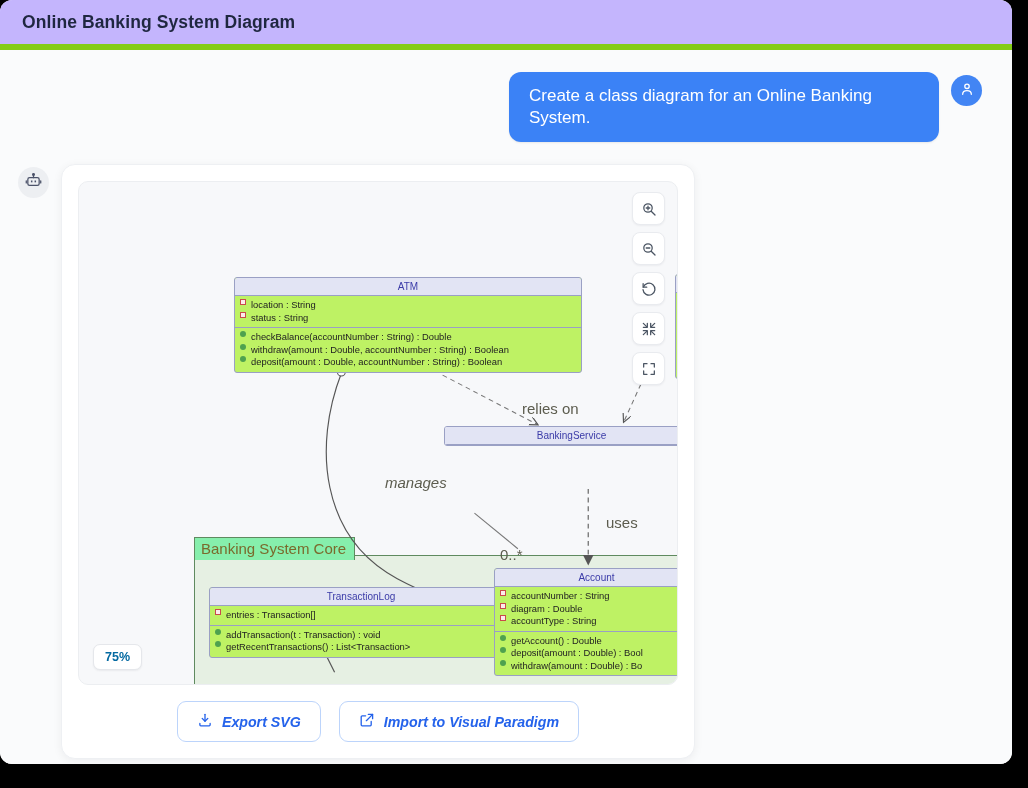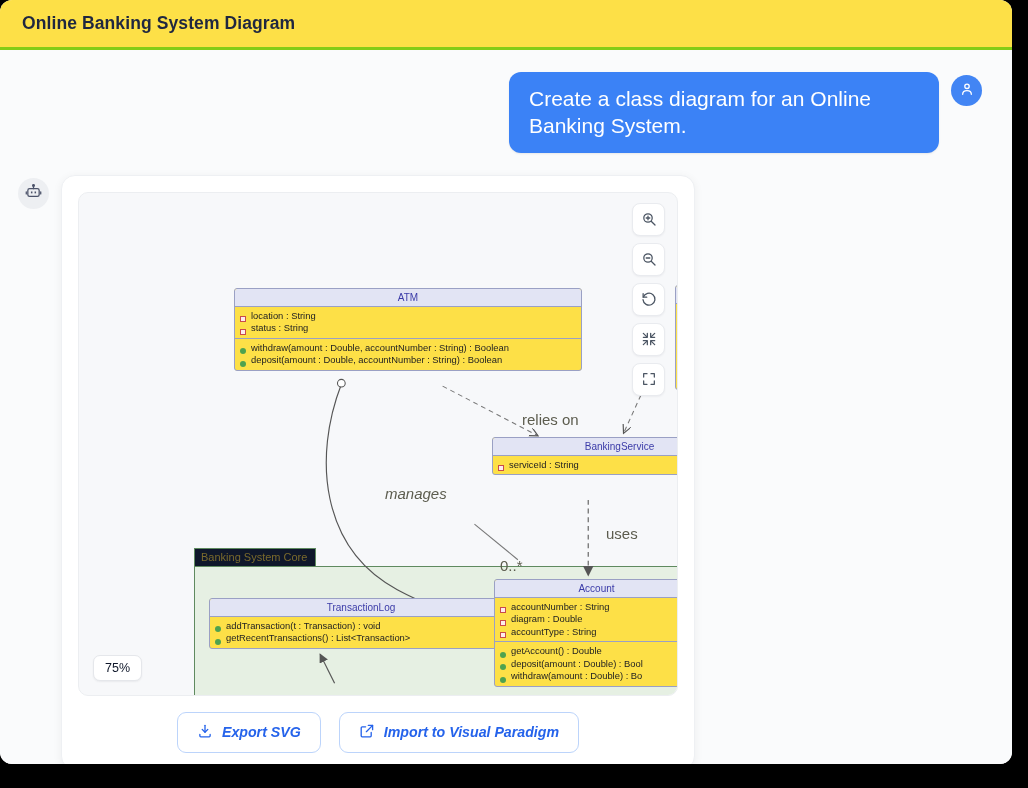--- a/index.html
+++ b/index.html
@@ -15,22 +15,22 @@
     left: 0; top: 0;
     width: 1012px; height: 764px;
     background: #ffffff;
     border-radius: 12px;
     overflow: hidden;
     box-shadow: 10px 14px 0 rgba(0,0,0,0.28);
   }
   
   .header {
     height: 50px;
-    background: #fde047;
-    border-bottom: 3px solid #84cc16;
+    background: #c4b5fd;
+    border-bottom: 6px solid #84cc16;
     display: flex;
     align-items: center;
     padding-left: 22px;
   }
   .header-title {
     font-size: 17.5px;
     font-weight: 600;
     color: #1f2740;
     letter-spacing: .1px;
   }
@@ -55,21 +55,21 @@
     flex: none;
     margin-top: 3px;
   }
   .avatar-user { background: #4285f4; }
   .avatar-bot  { background: #edeff2; }
   .bubble-user {
     background: #3b82f6;
     color: #ffffff;
     border-radius: 12px;
     padding: 13px 20px;
-    font-size: 21px;
+    font-size: 17px;
     line-height: 1.3;
     max-width: 430px;
     box-shadow: 0 1px 2px rgba(0,0,0,.08);
   }
   
   .bot-row {
     display: flex;
     align-items: flex-start;
     gap: 12px;
     margin-top: 22px;
@@ -108,32 +108,33 @@
   }
   .ctrl-btn svg { display: block; }
   .zoom-badge {
     position: absolute;
     left: 14px; bottom: 14px;
     background: #ffffff;
     border: 1px solid #e5e7eb;
     border-radius: 7px;
     padding: 5px 11px;
     font-size: 12.5px;
-    color: #0f172a;
+    color: #0369a1;
     box-shadow: 0 1px 2px rgba(16,24,40,.06);
     z-index: 20;
+    font-weight: bold;
   }
   
   .diagram-layer {
     position: absolute;
     left: 0; top: 0; width: 100%; height: 100%;
   }
   .uml-box {
     position: absolute;
-    background: #fde047;
+    background: #bef264;
     border: 1px solid #9aa0c4;
     border-radius: 3px;
     font-size: 9.4px;
     color: #222222;
     overflow: hidden;
   }
   .uml-title {
     background: #e2e4f4;
     border-bottom: 1px solid #9aa0c4;
     text-align: center;
@@ -141,45 +142,45 @@
     font-size: 10px;
     padding: 3px 4px;
     white-space: nowrap;
   }
   .uml-sec {
     padding: 3px 5px;
     white-space: nowrap;
   }
   .uml-sec + .uml-sec { border-top: 1px solid #9aa0c4; }
   .uml-line {
-    display: flex; align-items: flex-end; gap: 5px;
+    display: flex; align-items: flex-start; gap: 5px;
     line-height: 1.33;
     white-space: nowrap;
   }
   .mk-attr {
     width: 6px; height: 6px; flex: none;
     border: 1px solid #c94b4b;
     background: #fdecec;
   }
   .mk-meth {
     width: 6px; height: 6px; flex: none;
     border-radius: 50%;
     background: #4fa24f;
   }
   .pkg-box {
     position: absolute;
     background: #e6f0e3;
     border: 1px solid #5f8a5f;
   }
   .pkg-tab {
     position: absolute;
-    background: #0f172a;
+    background: #86efac;
     border: 1px solid #5f8a5f;
     border-bottom: none;
-    font-size: 11px;
+    font-size: 15px;
     color: #7a6a2c;
     padding: 2px 8px 3px 6px;
     white-space: nowrap;
   }
   .edge-label {
     position: absolute;
     font-size: 15px;
     color: #5c5c4e;
     white-space: nowrap;
   }
@@ -331,46 +332,50 @@
                     <span>location : String</span>
                   </div>
                 <div class="uml-line">
                     <span class="mk-attr"></span>
                     <span>status : String</span>
                   </div>
               </div>
               <div class="uml-sec">
                 <div class="uml-line">
                     <span class="mk-meth"></span>
+                    <span>checkBalance(accountNumber : String) : Double</span>
+                  </div>
+                <div class="uml-line">
+                    <span class="mk-meth"></span>
                     <span>withdraw(amount : Double, accountNumber : String) : Boolean</span>
                   </div>
                 <div class="uml-line">
                     <span class="mk-meth"></span>
                     <span>deposit(amount : Double, accountNumber : String) : Boolean</span>
                   </div>
               </div>
             </div>
 
             <div class="uml-box" style="left:596px; top:92px; width:60px; height:105px;">
               <div class="uml-title">&nbsp;</div>
               <div class="uml-sec">&nbsp;</div>
             </div>
 
-            <div class="uml-box" style="left:365px; top:244px; width:255px;margin-left:48px;">
+            <div class="uml-box" style="left:365px; top:244px; width:255px;">
               <div class="uml-title">BankingService</div>
-              <div class="uml-sec">
-                <div class="uml-line">
-                    <span class="mk-attr"></span>
-                    <span>serviceId : String</span>
-                  </div>
-              </div>
             </div>
 
             <div class="uml-box" style="left:130px; top:405px; width:304px;">
               <div class="uml-title">TransactionLog</div>
+              <div class="uml-sec">
+                <div class="uml-line">
+                    <span class="mk-attr"></span>
+                    <span>entries : Transaction[]</span>
+                  </div>
+              </div>
               <div class="uml-sec">
                 <div class="uml-line">
                     <span class="mk-meth"></span>
                     <span>addTransaction(t : Transaction) : void</span>
                   </div>
                 <div class="uml-line">
                     <span class="mk-meth"></span>
                     <span>getRecentTransactions() : List&lt;Transaction&gt;</span>
                   </div>
               </div>

